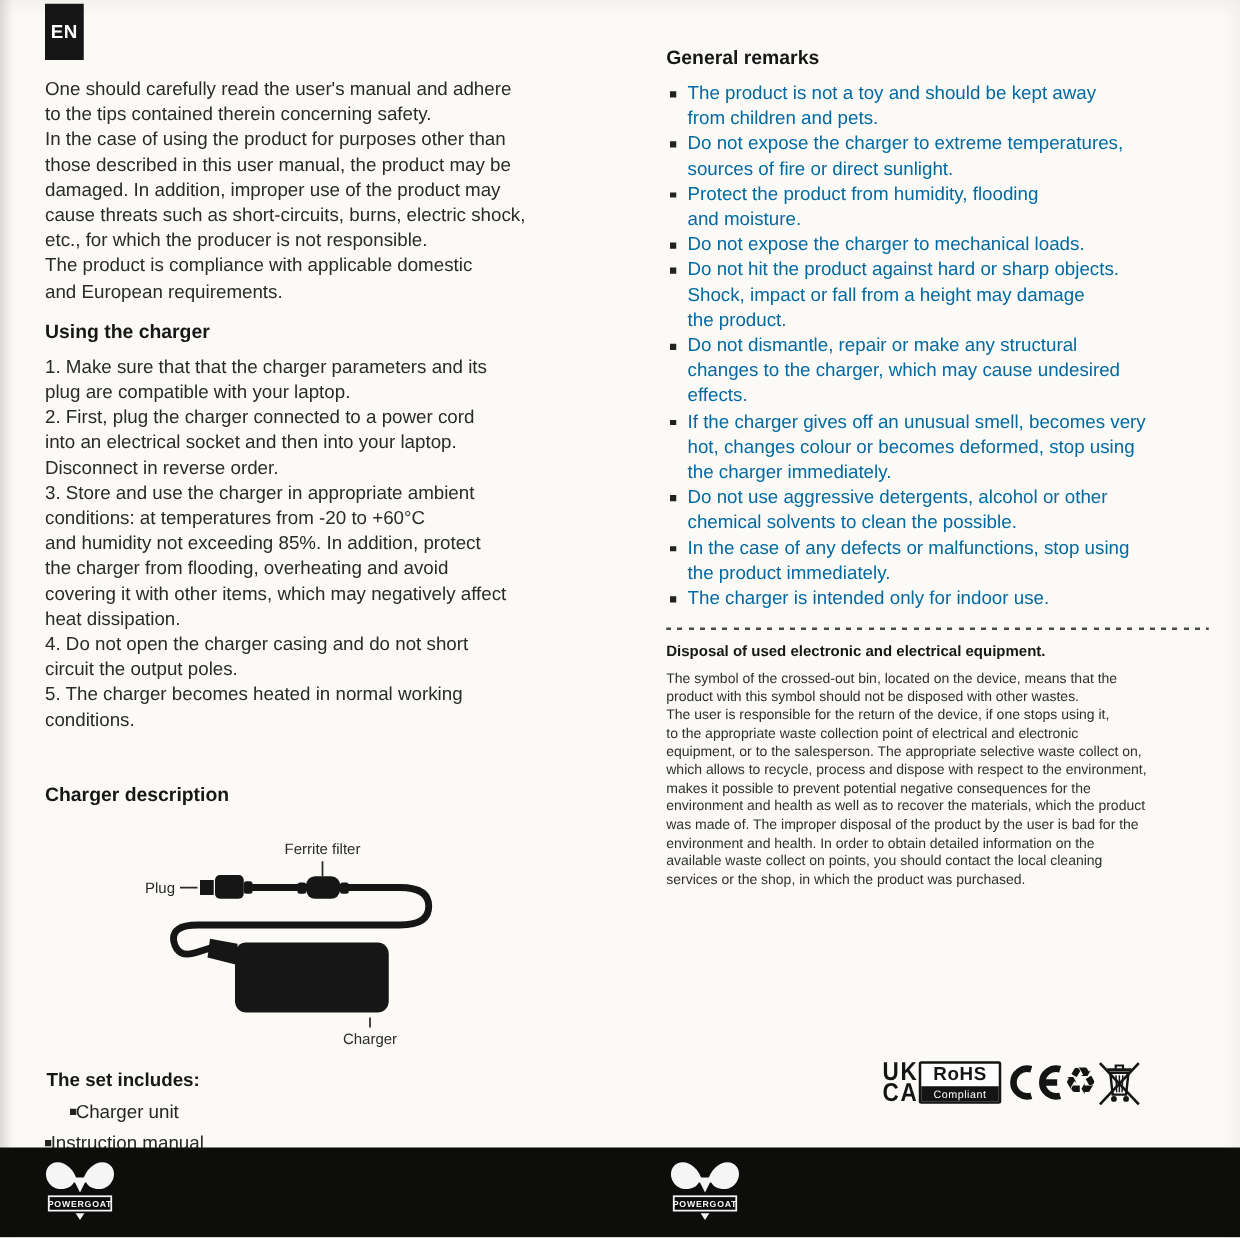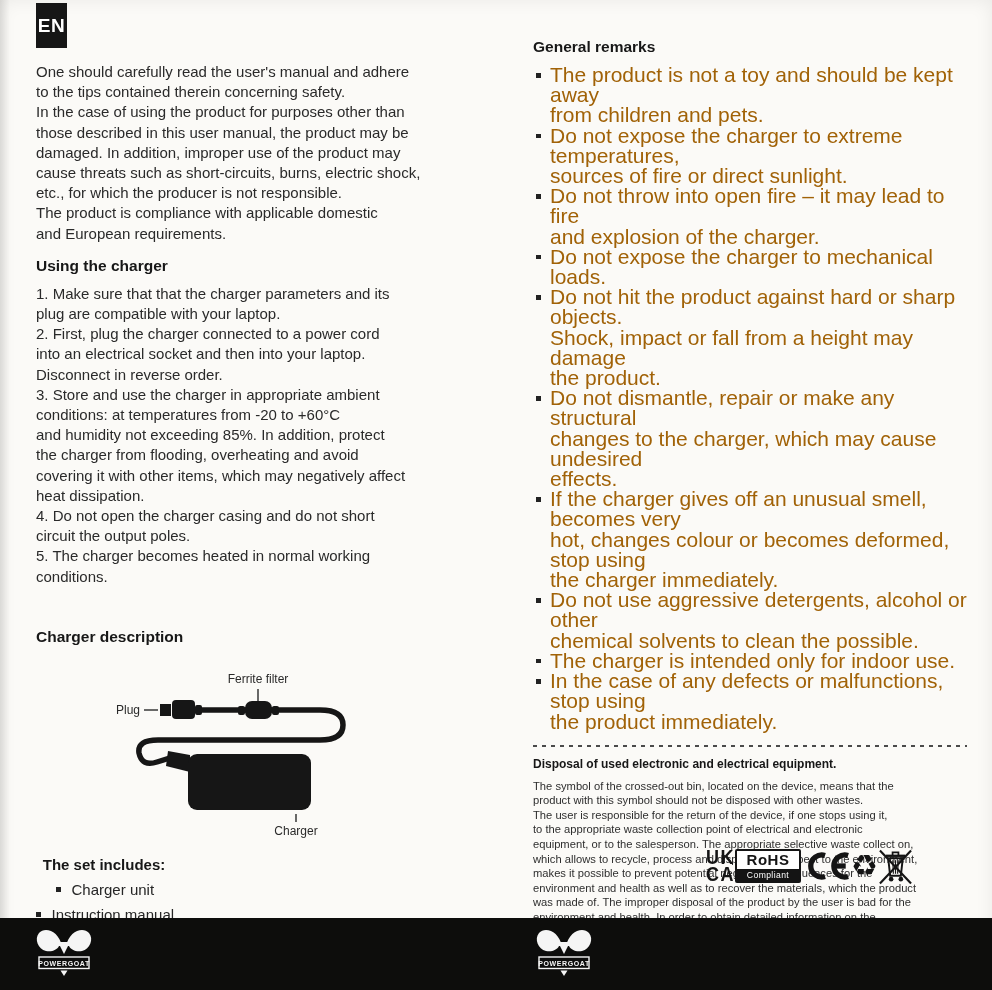--- a/index.html
+++ b/index.html
@@ -4,47 +4,47 @@
 <style>
   html,body{margin:0;padding:0;}
   body{background:#e8e7e4;font-family:"Liberation Sans",sans-serif;}
   #page{position:relative;width:992px;height:990px;background:#fbfaf7;overflow:hidden;
         box-shadow:inset 0 0 18px rgba(0,0,0,0.07);color:#262626;}
   #page:before{content:"";position:absolute;left:0;top:0;width:10px;height:100%;
         background:linear-gradient(90deg,rgba(0,0,0,0.10),rgba(0,0,0,0));pointer-events:none;}
 
   .badge{position:absolute;left:36px;top:3px;width:31px;height:45px;background:#161616;
          display:flex;align-items:center;justify-content:center;}
-  .badge span{color:#fff;font-weight:700;font-size:19px;letter-spacing:.5px;}
+  .badge span{color:#fff;font-weight:700;font-size:15px;letter-spacing:.5px;}
 
   .col{position:absolute;}
   #left-text{left:36px;top:62px;width:438px;}
   #right-col{left:533px;top:38px;width:434px;}
 
   h2.sec{font-size:15.5px;font-weight:700;color:#171717;margin:0 0 9px 0;line-height:18px;}
   .body-text{font-size:15px;line-height:20.2px;white-space:pre-line;margin:0 0 13px 0;color:#2a2a2a;}
 
   ul.remarks{list-style:none;margin:0;padding:0;}
-  ul.remarks li{position:relative;padding-left:17px;font-size:21px;line-height:20.2px;
-                white-space:pre-line;color:#a16207;}
+  ul.remarks li{position:relative;padding-left:17px;font-size:15px;line-height:20.2px;
+                white-space:pre-line;color:#0369a1;}
   ul.remarks li:before{content:"";position:absolute;left:3px;top:8px;width:4.5px;height:4.5px;background:#222;}
 
   .dashed-divider{height:2px;margin:13px 0 10px 0;
      background:repeating-linear-gradient(90deg,#4a4a4a 0 4px,transparent 4px 9px);}
 
   .disposal-title{font-size:12px;font-weight:700;color:#171717;margin:0 0 8px 0;line-height:14px;}
   .disposal-body{font-size:11.2px;line-height:14.6px;white-space:pre-line;color:#2e2e2e;margin:0;width:436px;}
 
   #desc-title{position:absolute;left:36px;top:628px;}
   #diagram{position:absolute;left:30px;top:656px;}
   .diag-label{font-size:12px;fill:#2a2a2a;}
 
   #set-includes{position:absolute;left:36px;top:856px;font-size:15px;display:flex;align-items:center;gap:8px;flex-direction:column;}
   #set-includes .lbl{font-weight:700;color:#171717;margin-right:2px;}
-  .sq-item{display:flex;align-items:center;gap:11px;}
+  .sq-item{display:flex;align-items:center;gap:0;}
   .sq{width:4.5px;height:4.5px;background:#222;display:inline-block;}
 
   #cert-row{position:absolute;left:706px;top:846px;display:flex;align-items:center;}
   .ukca{font-weight:800;font-size:18px;line-height:15px;letter-spacing:1.5px;color:#141414;
         transform:scaleY(1.15);}
   .rohs{border:2.5px solid #141414;border-radius:2px;width:62px;text-align:center;background:#fff;}
   .rohs .top{font-size:15px;font-weight:700;color:#141414;line-height:18px;letter-spacing:.5px;}
   .rohs .bottom{background:#141414;color:#fff;font-size:8.6px;line-height:12px;letter-spacing:.4px;}
   .recycle{font-size:30px;color:#141414;line-height:30px;font-family:"DejaVu Sans",sans-serif;}
 
@@ -133,37 +133,37 @@
     </span>
   </div>
 
   <div id="right-col" class="col">
     <h2 class="sec">General remarks</h2>
     <ul class="remarks">
       <li>The product is not a toy and should be kept away
 from children and pets.</li>
       <li>Do not expose the charger to extreme temperatures,
 sources of fire or direct sunlight.</li>
-      <li>Do not throw into open fire – it may lead to fire
-and explosion of the charger.</li>
+      <li>Protect the product from humidity, flooding
+and moisture.</li>
       <li>Do not expose the charger to mechanical loads.</li>
       <li>Do not hit the product against hard or sharp objects.
 Shock, impact or fall from a height may damage
 the product.</li>
       <li>Do not dismantle, repair or make any structural
 changes to the charger, which may cause undesired
 effects.</li>
       <li>If the charger gives off an unusual smell, becomes very
 hot, changes colour or becomes deformed, stop using
 the charger immediately.</li>
       <li>Do not use aggressive detergents, alcohol or other
 chemical solvents to clean the possible.</li>
-      <li>The charger is intended only for indoor use.</li>
       <li>In the case of any defects or malfunctions, stop using
 the product immediately.</li>
+      <li>The charger is intended only for indoor use.</li>
     </ul>
     <div class="dashed-divider"></div>
     <h3 class="disposal-title">Disposal of used electronic and electrical equipment.</h3>
     <p class="disposal-body">The symbol of the crossed-out bin, located on the device, means that the
 product with this symbol should not be disposed with other wastes.
 The user is responsible for the return of the device, if one stops using it,
 to the appropriate waste collection point of electrical and electronic
 equipment, or to the salesperson. The appropriate selective waste collect on,
 which allows to recycle, process and dispose with respect to the environment,
 makes it possible to prevent potential negative consequences for the

